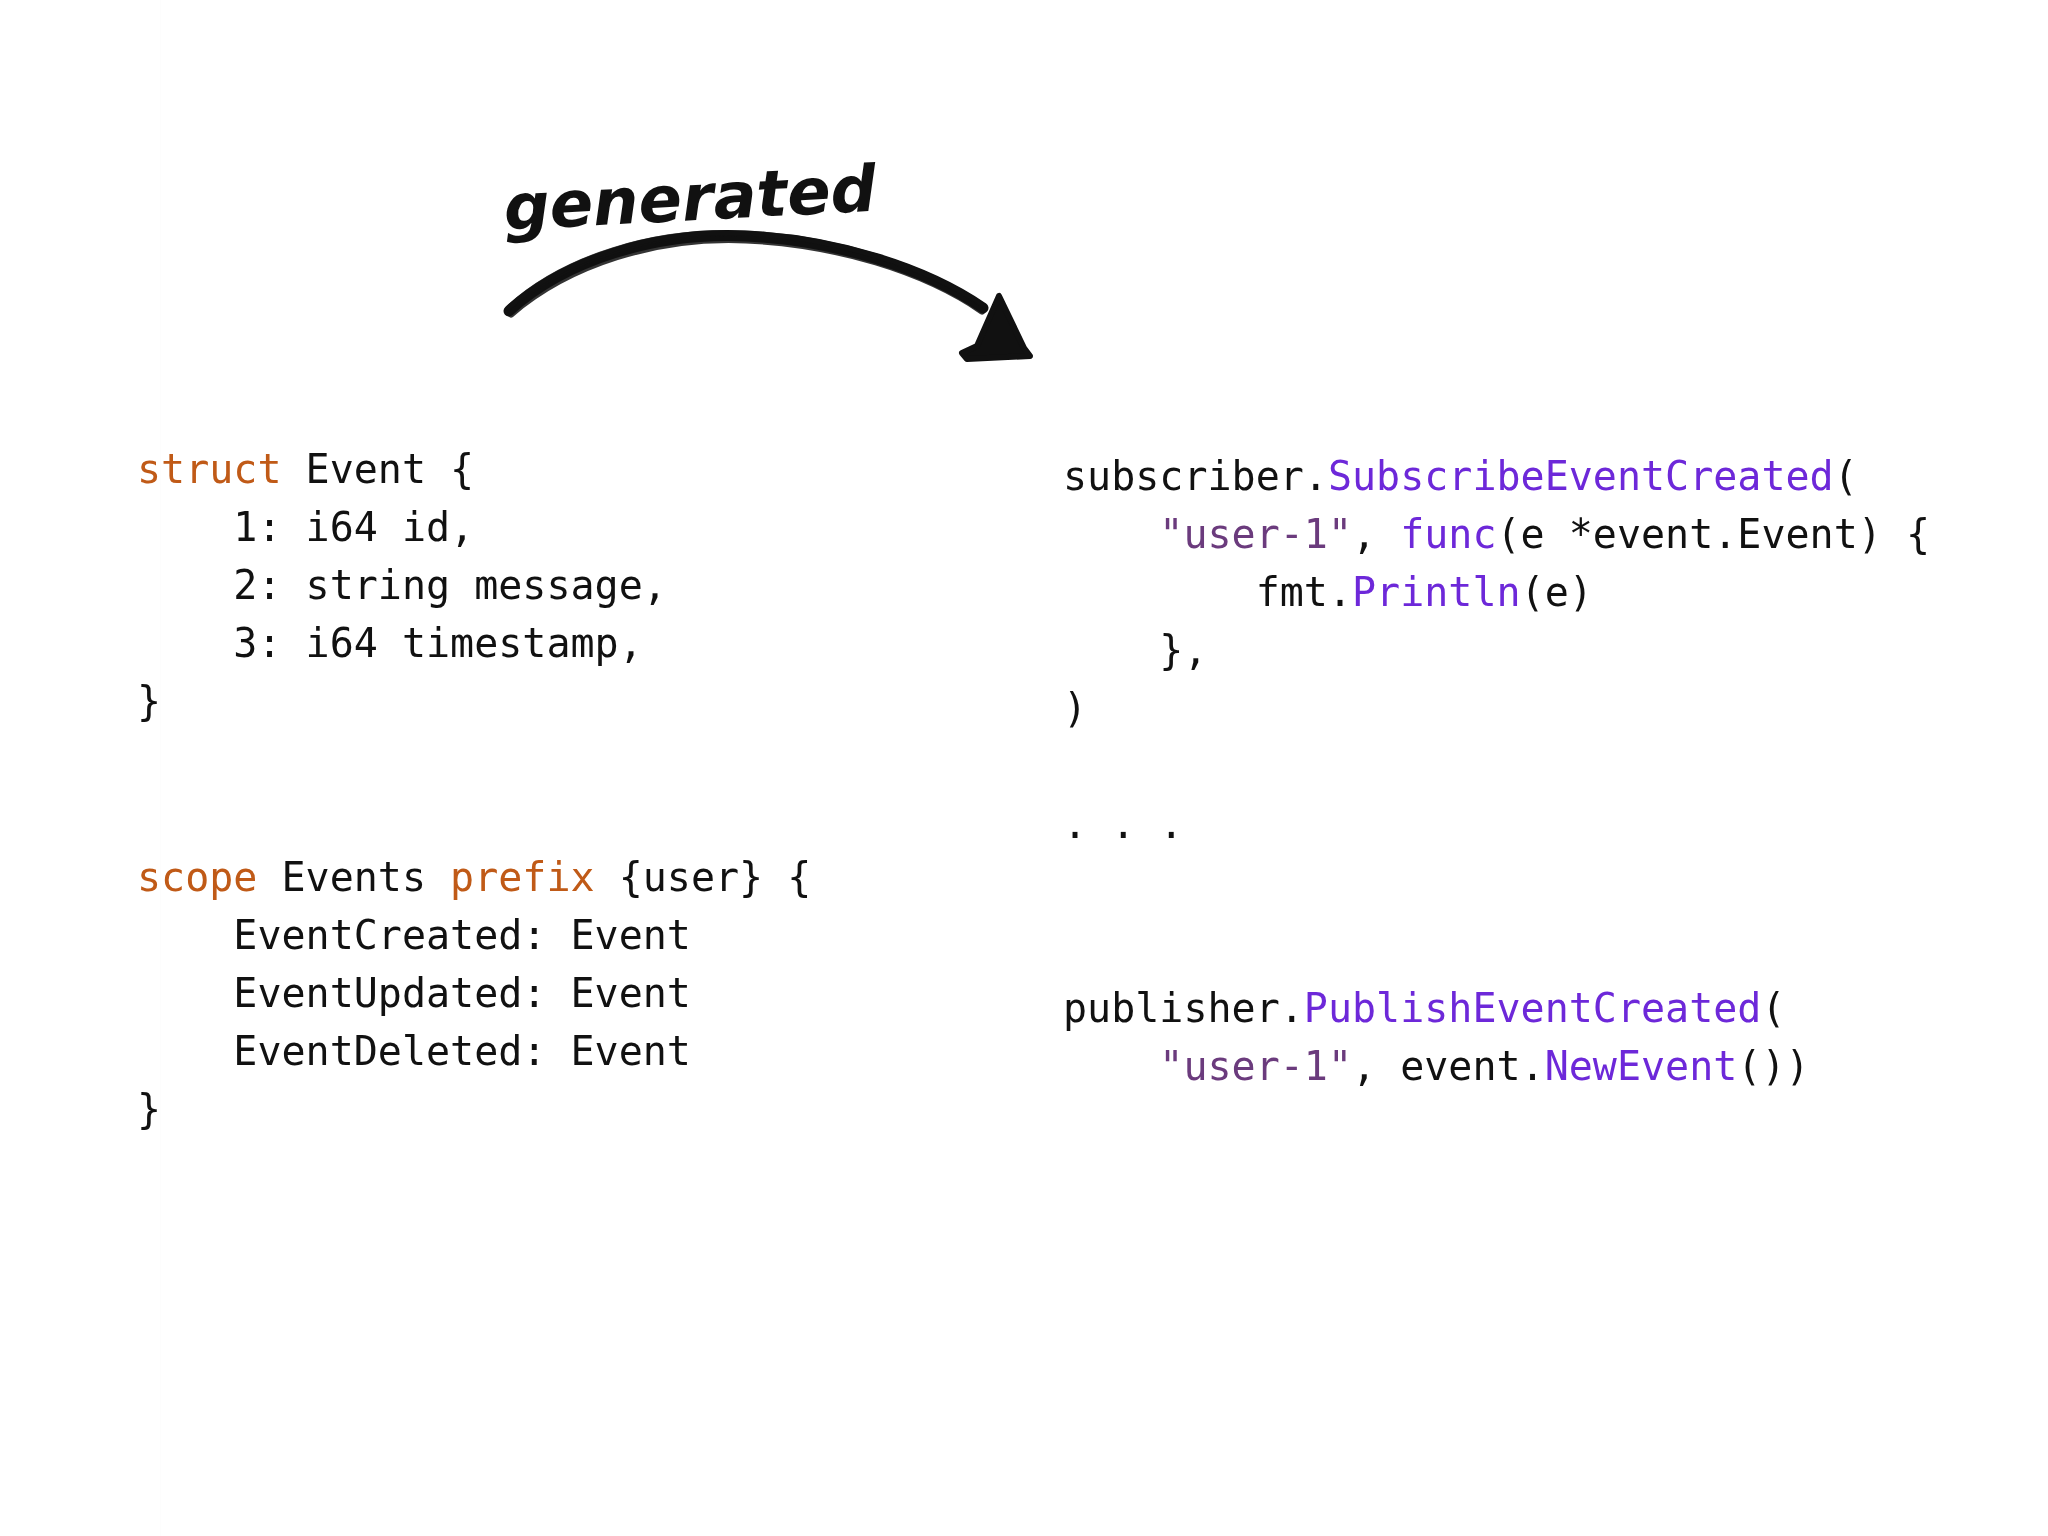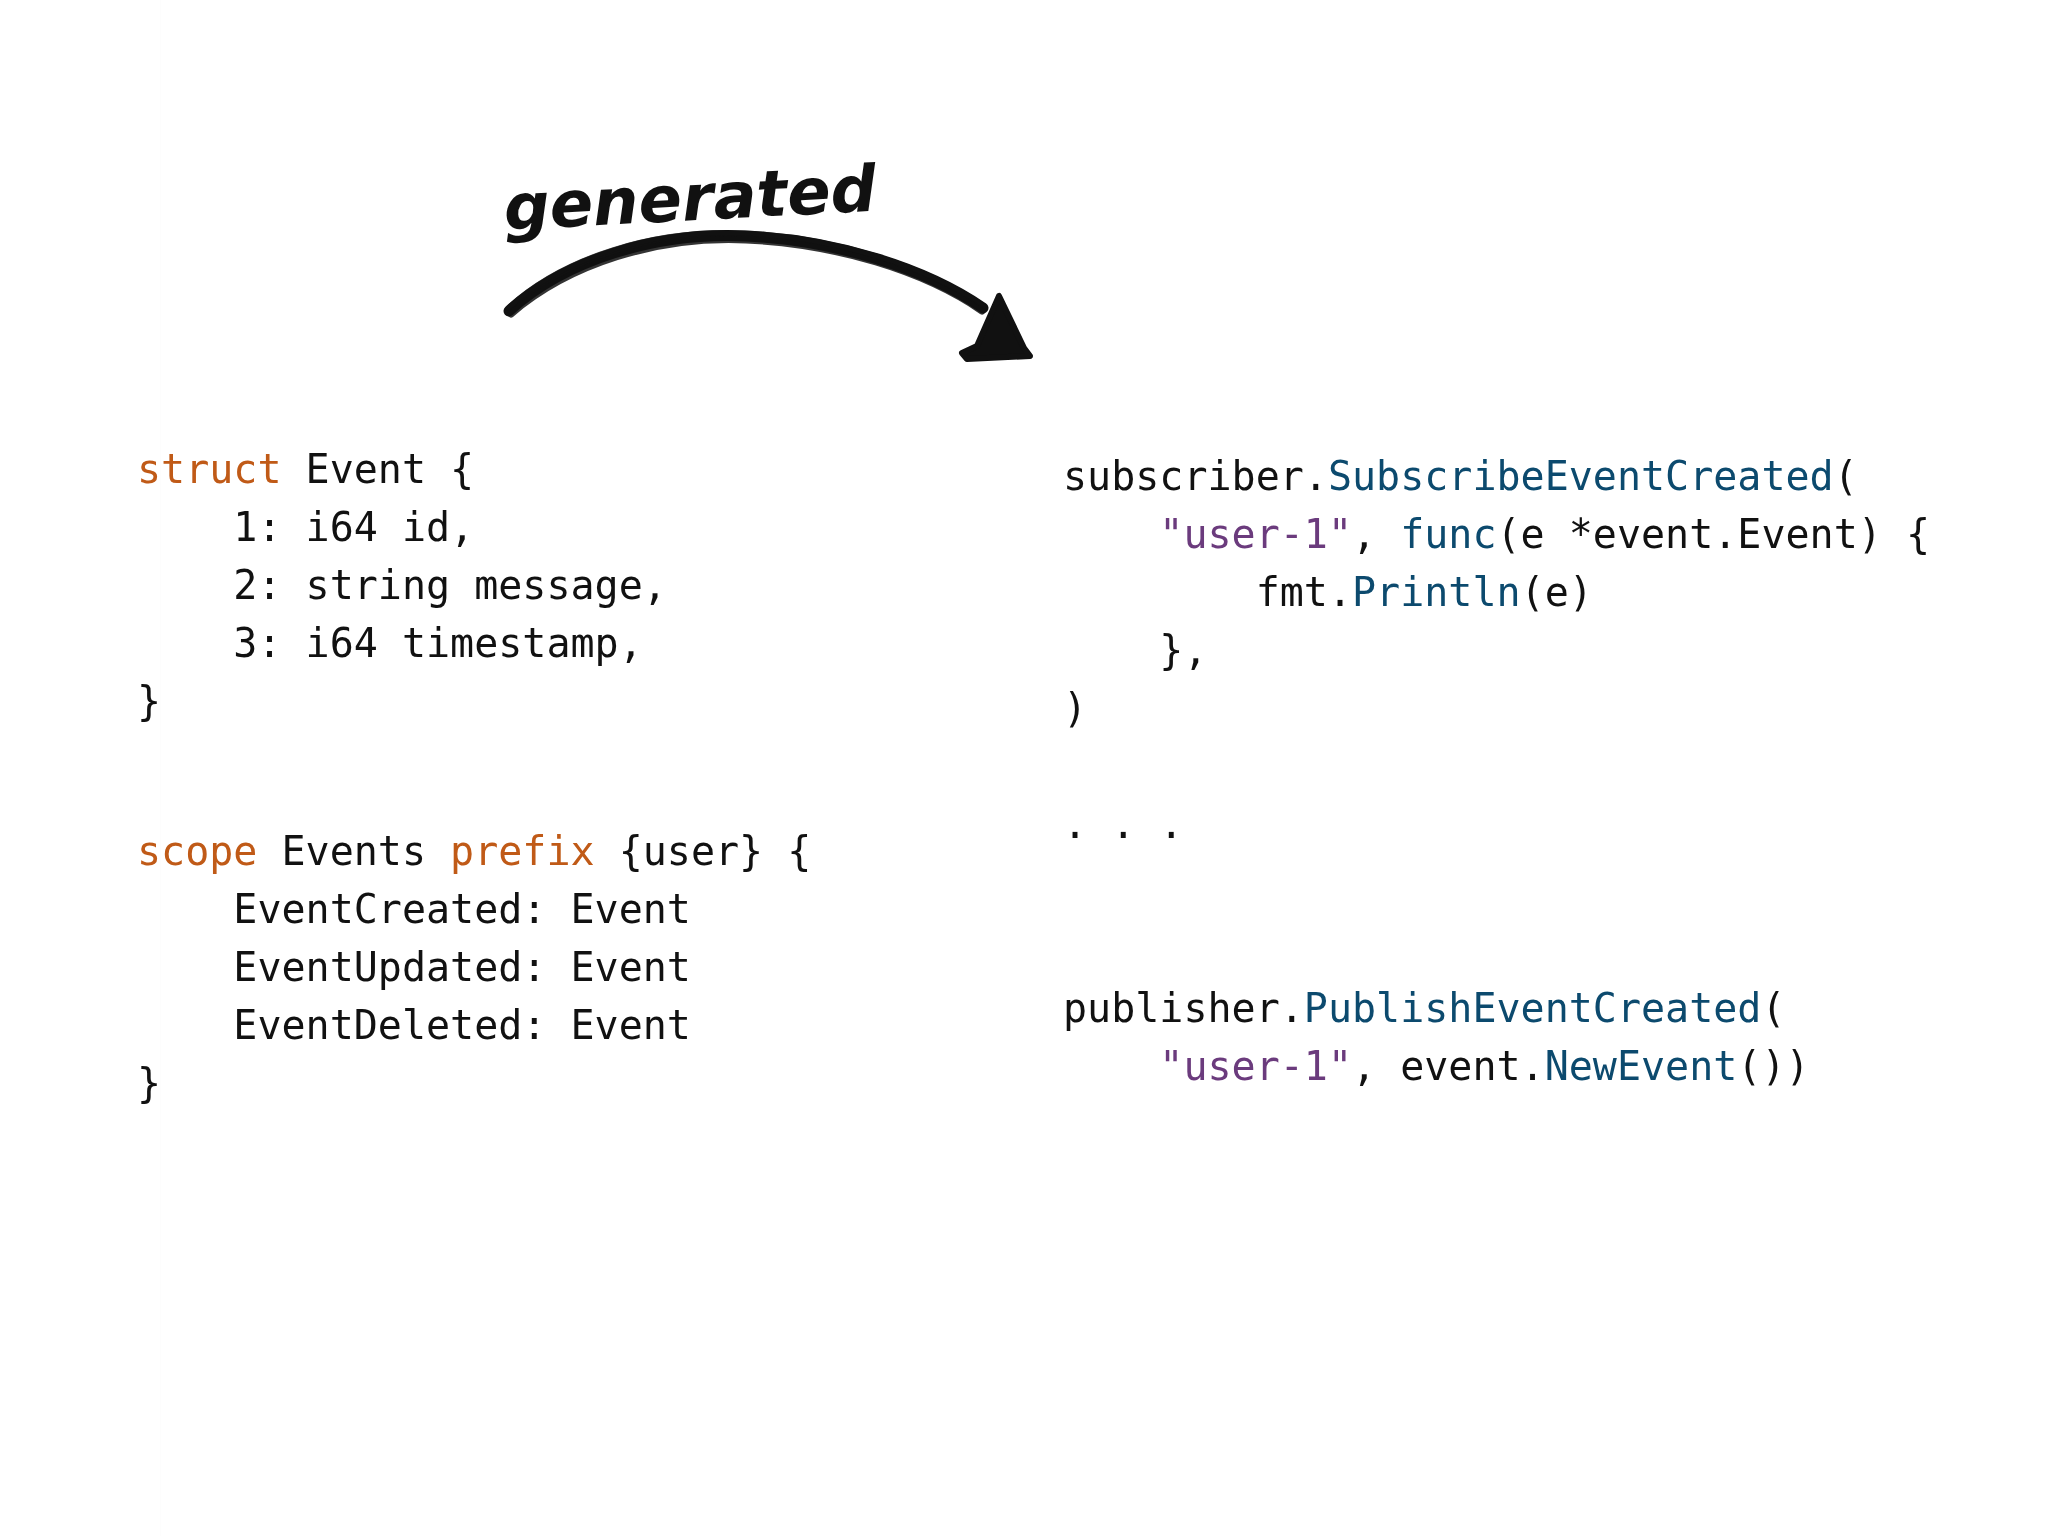--- a/index.html
+++ b/index.html
@@ -41,29 +41,29 @@
     font-size: 40px;
     line-height: 58px;
     color: #111111;
     letter-spacing: 0px;
   }
 
   .col-left   { left: 137px; }
   .col-right  { left: 1063px; }
 
   .blk-struct    { top: 440px; }
-  .blk-scope     { top: 822px; }
+  .blk-scope     { top: 848px; }
   .blk-subscribe { top: 447px; }
   .blk-ellipsis  { top: 795px; }
   .blk-publish   { top: 955px; margin-top: 24px; }
 
   .line { display: block; height: 58px; }
 
   .tok-kw   { color: #c05a17; }
-  .tok-fn   { color: #0c4a6e; }
+  .tok-fn   { color: #6d28d9; }
   .tok-str  { color: #6b3b7d; }
   .tok-plain{ color: #111111; }
 </style>
 </head>
 <body>
 
 <div class="seam"></div>
 
 <div class="annotation">
   <svg width="560" height="250" viewBox="0 0 560 250">

